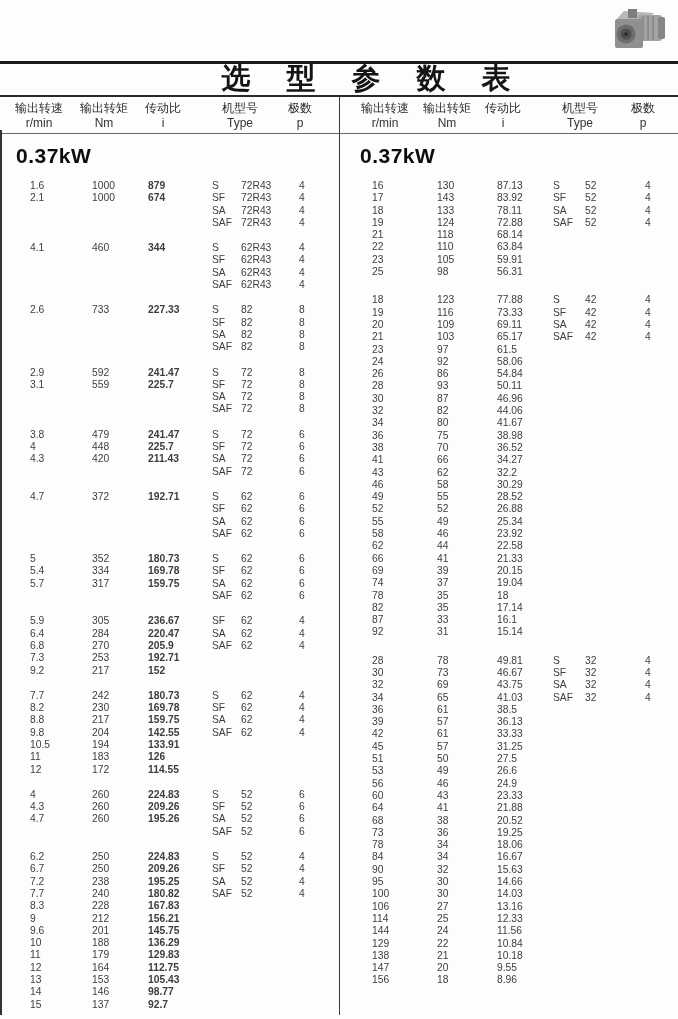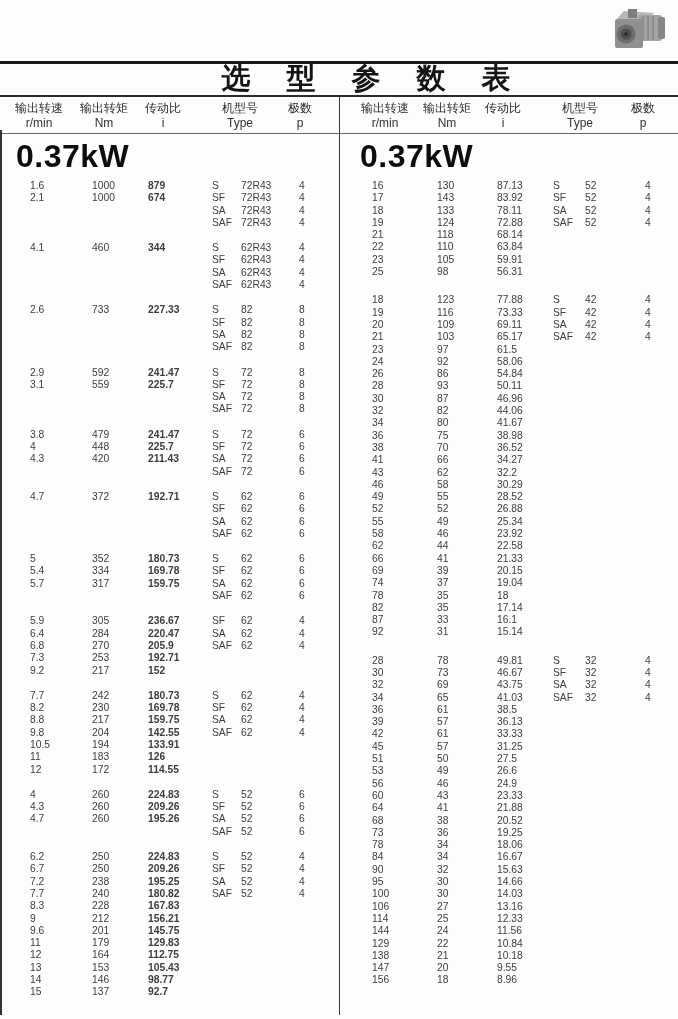--- a/index.html
+++ b/index.html
@@ -23,21 +23,21 @@
 
   .hcell{position:absolute;top:101px;width:70px;text-align:center;
     font-size:12px;color:#2c2c2c;line-height:15px;white-space:nowrap;}
   .hcell .unit{display:block;color:#333;}
   .hgL1{left:4px;}  .hgL2{left:69px;} .hgL3{left:128px;} .hgL4{left:205px;} .hgL5{left:265px;}
   .hgR1{left:350px;}.hgR2{left:412px;}.hgR3{left:468px;}.hgR4{left:545px;}.hgR5{left:608px;}
 
   .colwrap{position:absolute;top:142px;}
   #col-left{left:0;width:339px;}
   #col-right{left:340px;width:338px;}
-  .power{font-size:32px;font-weight:700;color:#0d0d0d;height:28px;line-height:28px;
+  .power{font-size:21px;font-weight:700;color:#0d0d0d;height:28px;line-height:28px;
     margin:0 0 10px 16px;letter-spacing:0.5px;}
   #col-right .power{margin-left:20px;}
 
   .block{position:relative;margin-bottom:13px;}
   #col-right .block{margin-bottom:16px;}
   .trow{position:relative;height:12.3px;}
   .cell{position:absolute;top:0;font-size:10.3px;line-height:12.3px;color:#3d3d3d;white-space:nowrap;}
   #col-left .c1{left:30px;} #col-left .c2{left:92px;} #col-left .c3{left:148px;font-weight:bold;}
   #col-left .c4{left:212px;} #col-left .c5{left:241px;text-align:right;} #col-left .c6{left:299px;}
   #col-right .c1{left:32px;} #col-right .c2{left:97px;} #col-right .c3{left:157px;}
@@ -438,20 +438,25 @@
           <span class="cell c1">9</span>
           <span class="cell c2">212</span>
           <span class="cell c3">156.21</span>
         </div>
         <div class="trow">
           <span class="cell c1">9.6</span>
           <span class="cell c2">201</span>
           <span class="cell c3">145.75</span>
         </div>
         <div class="trow">
+          <span class="cell c1">10</span>
+          <span class="cell c2">188</span>
+          <span class="cell c3">136.29</span>
+        </div>
+        <div class="trow">
           <span class="cell c1">11</span>
           <span class="cell c2">179</span>
           <span class="cell c3">129.83</span>
         </div>
         <div class="trow">
           <span class="cell c1">12</span>
           <span class="cell c2">164</span>
           <span class="cell c3">112.75</span>
         </div>
         <div class="trow">

